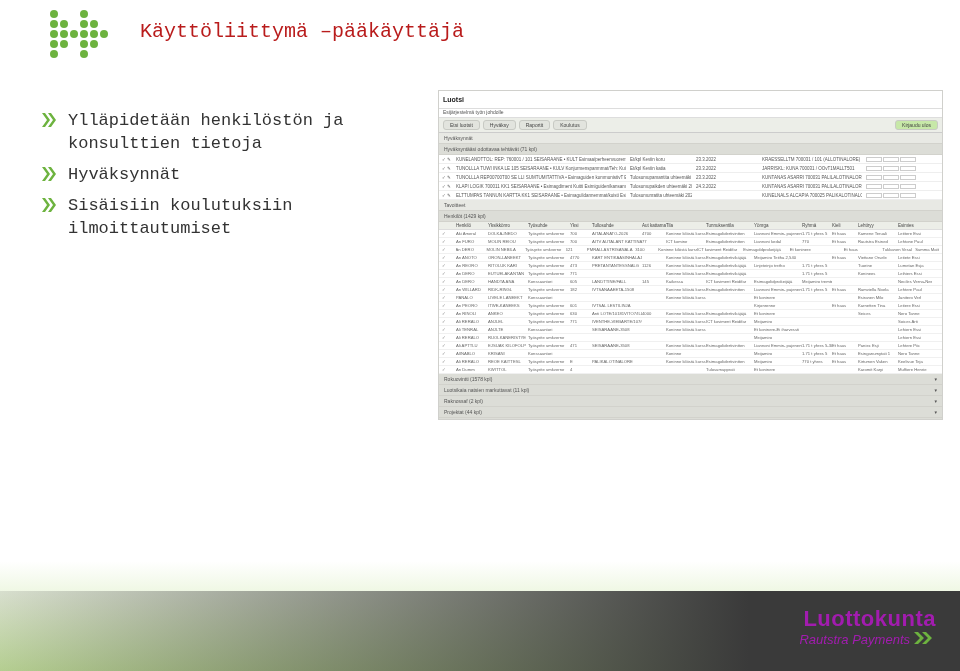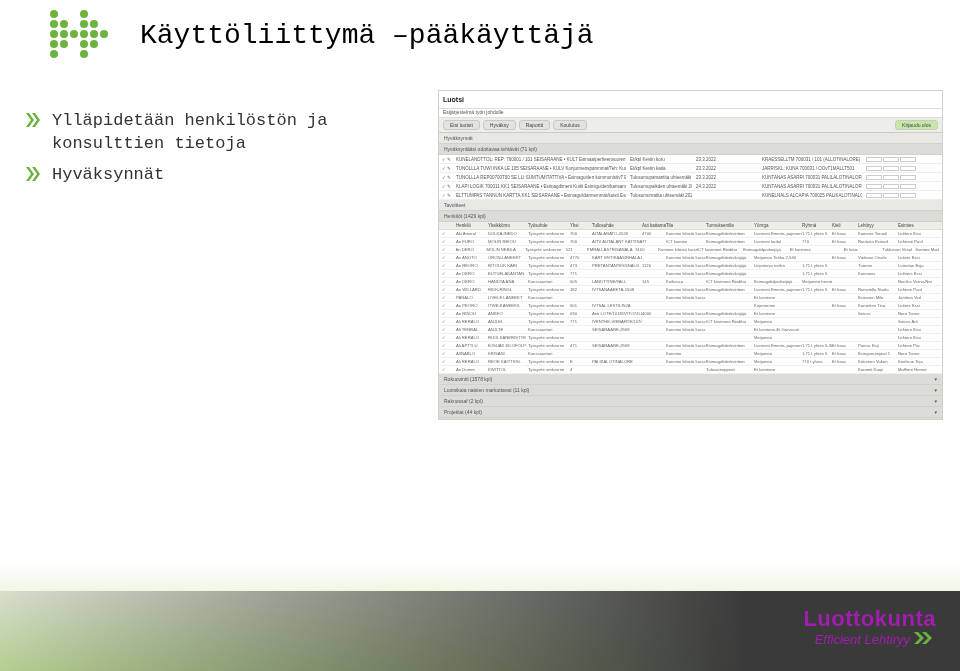--- a/index.html
+++ b/index.html
@@ -20,27 +20,27 @@
     grid-template-rows: repeat(5, 8px);
     gap: 2px;
   }
   .logo .dot { width: 8px; height: 8px; border-radius: 50%; background: #6db33f; }
   .logo .hidden { visibility: hidden; }
   .title {
     position: absolute;
     top: 20px;
     left: 140px;
     font-family: "Courier New", monospace;
-    font-size: 28px;
-    color: #000000;
+    font-size: 20px;
+    color: #b91c1c;
   }
   .bullets {
     position: absolute;
     top: 110px;
-    left: 26px;
+    left: 42px;
     width: 380px;
   }
   .bullet-item {
     display: flex;
     align-items: flex-start;
     margin-bottom: 8px;
     font-family: "Courier New", monospace;
     font-size: 17px;
     color: #333;
     line-height: 1.35;
@@ -259,20 +259,28 @@
       <span>Ylläpidetään henkilöstön ja konsulttien tietoja</span>
     </div>
     <div class="bullet-item">
       <span class="bullet-icon">
         <svg width="16" height="14" viewBox="0 0 16 14">
           <path d="M0 0 L5 7 L0 14 L3 14 L8 7 L3 0 Z M6 0 L11 7 L6 14 L9 14 L14 7 L9 0 Z" fill="#6db33f"></path>
         </svg>
       </span>
       <span>Hyväksynnät</span>
     </div>
+    <div class="bullet-item">
+      <span class="bullet-icon">
+        <svg width="16" height="14" viewBox="0 0 16 14">
+          <path d="M0 0 L5 7 L0 14 L3 14 L8 7 L3 0 Z M6 0 L11 7 L6 14 L9 14 L14 7 L9 0 Z" fill="#6db33f"></path>
+        </svg>
+      </span>
+      <span>Sisäisiin koulutuksiin ilmoittautumiset</span>
+    </div>
   </div>
 
 <div class="screenshot">
   <div class="sc-header">
     <span>Luotsi</span>
   </div>
   <div class="sc-sub">Esijärjestelmä työn johdolle</div>
   <div class="sc-tabs">
     <span class="sc-tab">Etsi luotsit</span>
     <span class="sc-tab">Hyväksy</span>
@@ -685,20 +693,20 @@
       <div class="sc-bar darker"></div>
     </div>
 </div>
 
 <div class="bottom-gradient"></div>
 <div class="dark-strip"></div>
 
 <div class="footer-brand">
   <div class="brand-name">Luottokunta</div>
   <div class="brand-tag">
-    <span>Efficient Lehtiryy</span>
+    <span>Rautstra Payments</span>
     <span class="footer-arrows">
       <svg width="22" height="12" viewBox="0 0 22 12">
           <path d="M0 0 L6 6 L0 12 L4 12 L10 6 L4 0 Z M8 0 L14 6 L8 12 L12 12 L18 6 L12 0 Z" fill="#6db33f"></path>
         </svg>
     </span>
   </div>
 </div>
 
 </body></html>

